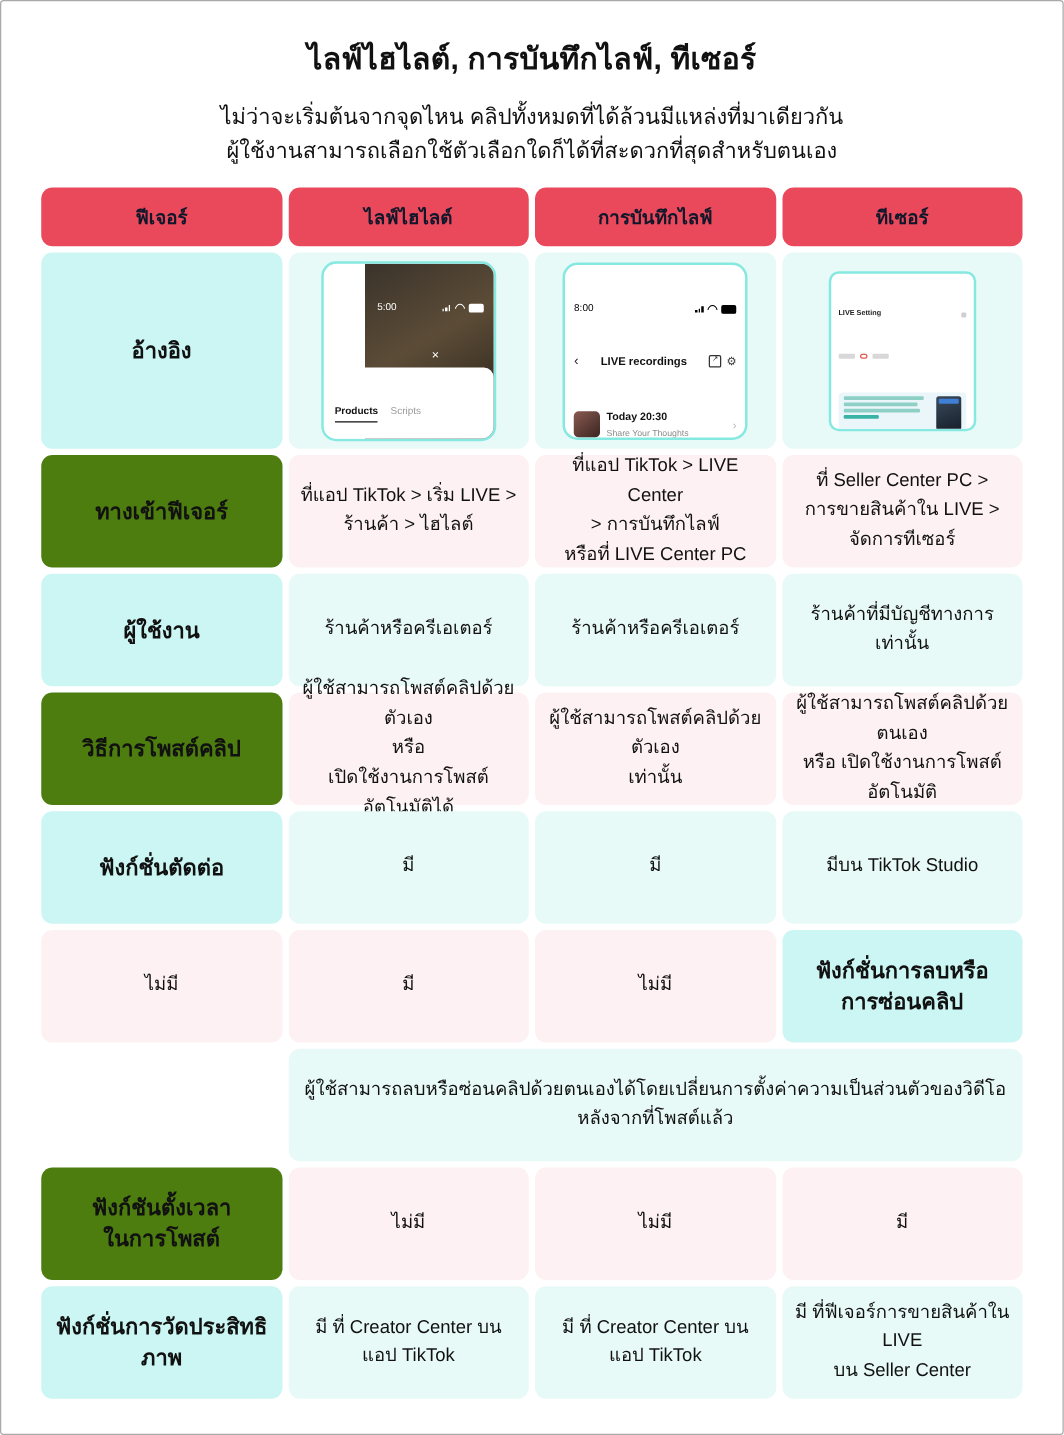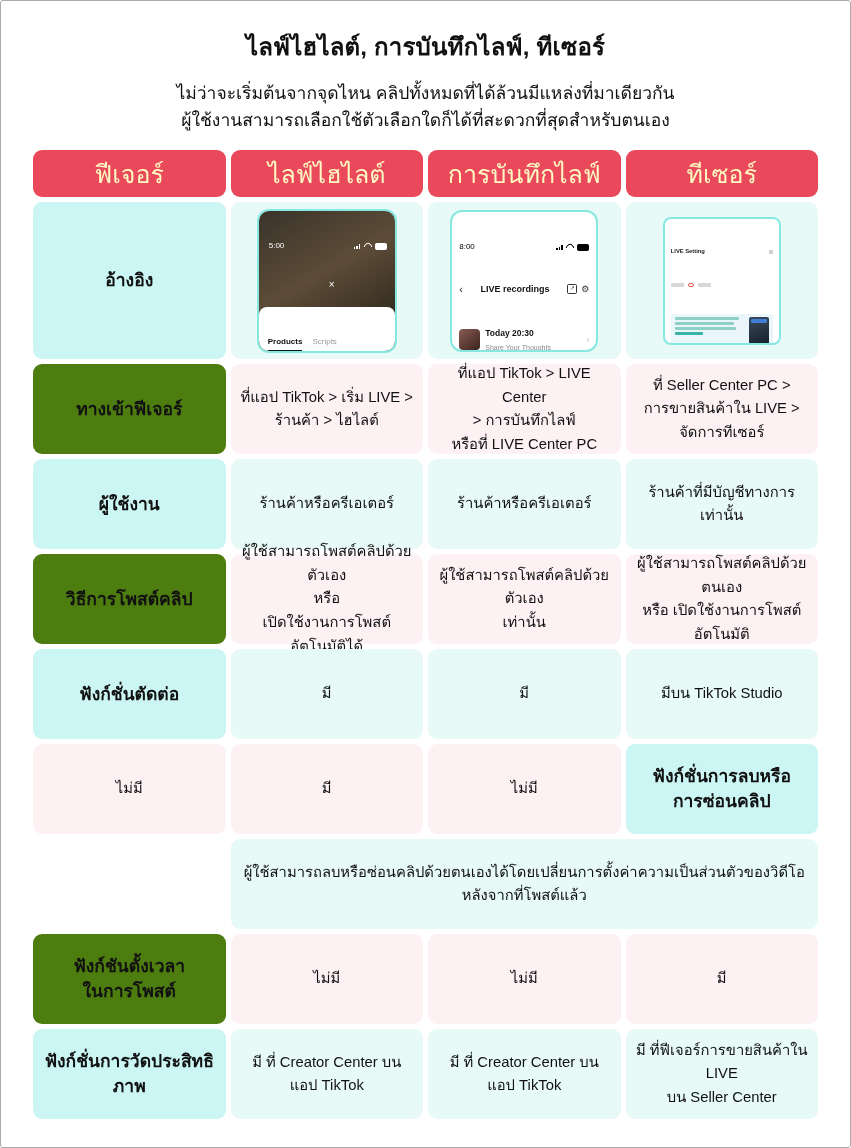--- a/index.html
+++ b/index.html
@@ -16,46 +16,46 @@
     margin:16px 32px 0 32px;
     display:grid;
     grid-template-columns:repeat(4,1fr);
     grid-template-rows:47px 157px repeat(8,90px);
     gap:5px;
   }
   .cell{
     border-radius:9px; display:flex; align-items:center; justify-content:center;
     text-align:center; padding:6px 10px; box-sizing:border-box; white-space:pre-line;
   }
-  .hcell{ background:#E9495B; color:#fef9c3; font-weight:400; font-size:25px; }
+  .hcell{ background:#E9495B; color:#0f172a; font-weight:700; font-size:15px; }
   .lc{ background:#CBF6F3; font-weight:700; font-size:17.5px; line-height:1.45; }
   .lp{ background:#4d7c0f; font-weight:700; font-size:17.5px; line-height:1.45; }
   .dc{ background:#E7FAF7; font-size:14.8px; line-height:1.6; }
   .dp{ background:#FDF1F3; font-size:14.8px; line-height:1.6; }
   .merge{ grid-column:2 / 5; }
 
   
   .shot{ border:2px solid #86E9E1; border-radius:12px; background:#fff; overflow:hidden; position:relative; }
 
   
   .p1{ width:136px; height:140px; }
-  .p1dark{ position:absolute; inset:0; background:linear-gradient(150deg,#3a332b 0%,#5c4c37 45%,#221d15 100%); }
+  .p1dark{ position:absolute; inset:0; background:linear-gradient(150deg,#3a332b 0%,#5c4c37 45%,#221d15 100%);margin-left:33px; }
   .p1status{ display:flex; justify-content:space-between; align-items:center; padding:6px 8px 0 10px; color:#fff; font-size:8px; }
   .sticons{ display:flex; gap:3px; align-items:center; }
   .sig{ width:7px; height:5px; display:flex; align-items:flex-end; gap:1px;}
   .sig i{ display:block; width:1.5px; background:#fff; }
   .wifi{ width:6px; height:6px; border:1.4px solid #fff; border-radius:50%; border-bottom-color:transparent; border-left-color:transparent; transform:rotate(-45deg); }
   .batt{ width:10px; height:5px; border:1px solid #fff; border-radius:1.5px; background:#fff; }
   .p1close{ color:#fff; font-size:10px; margin:3px 0 0 10px; line-height:1; }
   .p1row{ display:flex; align-items:center; gap:6px; margin:5px 10px 0 10px; }
   .p1thumb{ width:25px; height:25px; border-radius:4px; background:linear-gradient(140deg,#27392a,#0d140e); position:relative; overflow:hidden;}
   .p1change{ position:absolute; bottom:0; left:0; right:0; font-size:4.5px; color:#fff; background:rgba(0,0,0,.55); text-align:center; padding:1px 0;}
   .p1title{ color:#fff; font-size:7.5px; }
   .p1pen{ color:#fff; font-size:7px; }
-  .p1white{ position:absolute; left:0; right:0; bottom:0; height:44px; background:#fff; border-radius:8px 8px 9px 9px; padding:6px 9px 0 9px; box-sizing:border-box;}
+  .p1white{ position:absolute; left:0; right:0; bottom:0; height:57px; background:#fff; border-radius:8px 8px 9px 9px; padding:6px 9px 0 9px; box-sizing:border-box;}
   .p1tabs{ display:flex; gap:10px; font-size:8px; }
   .tabA{ font-weight:700; color:#111; border-bottom:1.6px solid #111; padding-bottom:1px;}
   .tabI{ color:#9a9a9a; }
 
   
   .p2{ width:148px; height:142px; padding:6px 7px; box-sizing:border-box; }
   .p2status{ display:flex; justify-content:space-between; align-items:center; font-size:8px; color:#000; }
   .sigB i{ background:#000;} .wifiB{ border-color:#000; border-bottom-color:transparent; border-left-color:transparent;} .battB{ border-color:#000; background:#000;}
   .p2nav{ display:flex; align-items:center; margin-top:4px; }
   .p2back{ font-size:11px; color:#222; line-height:1;}

